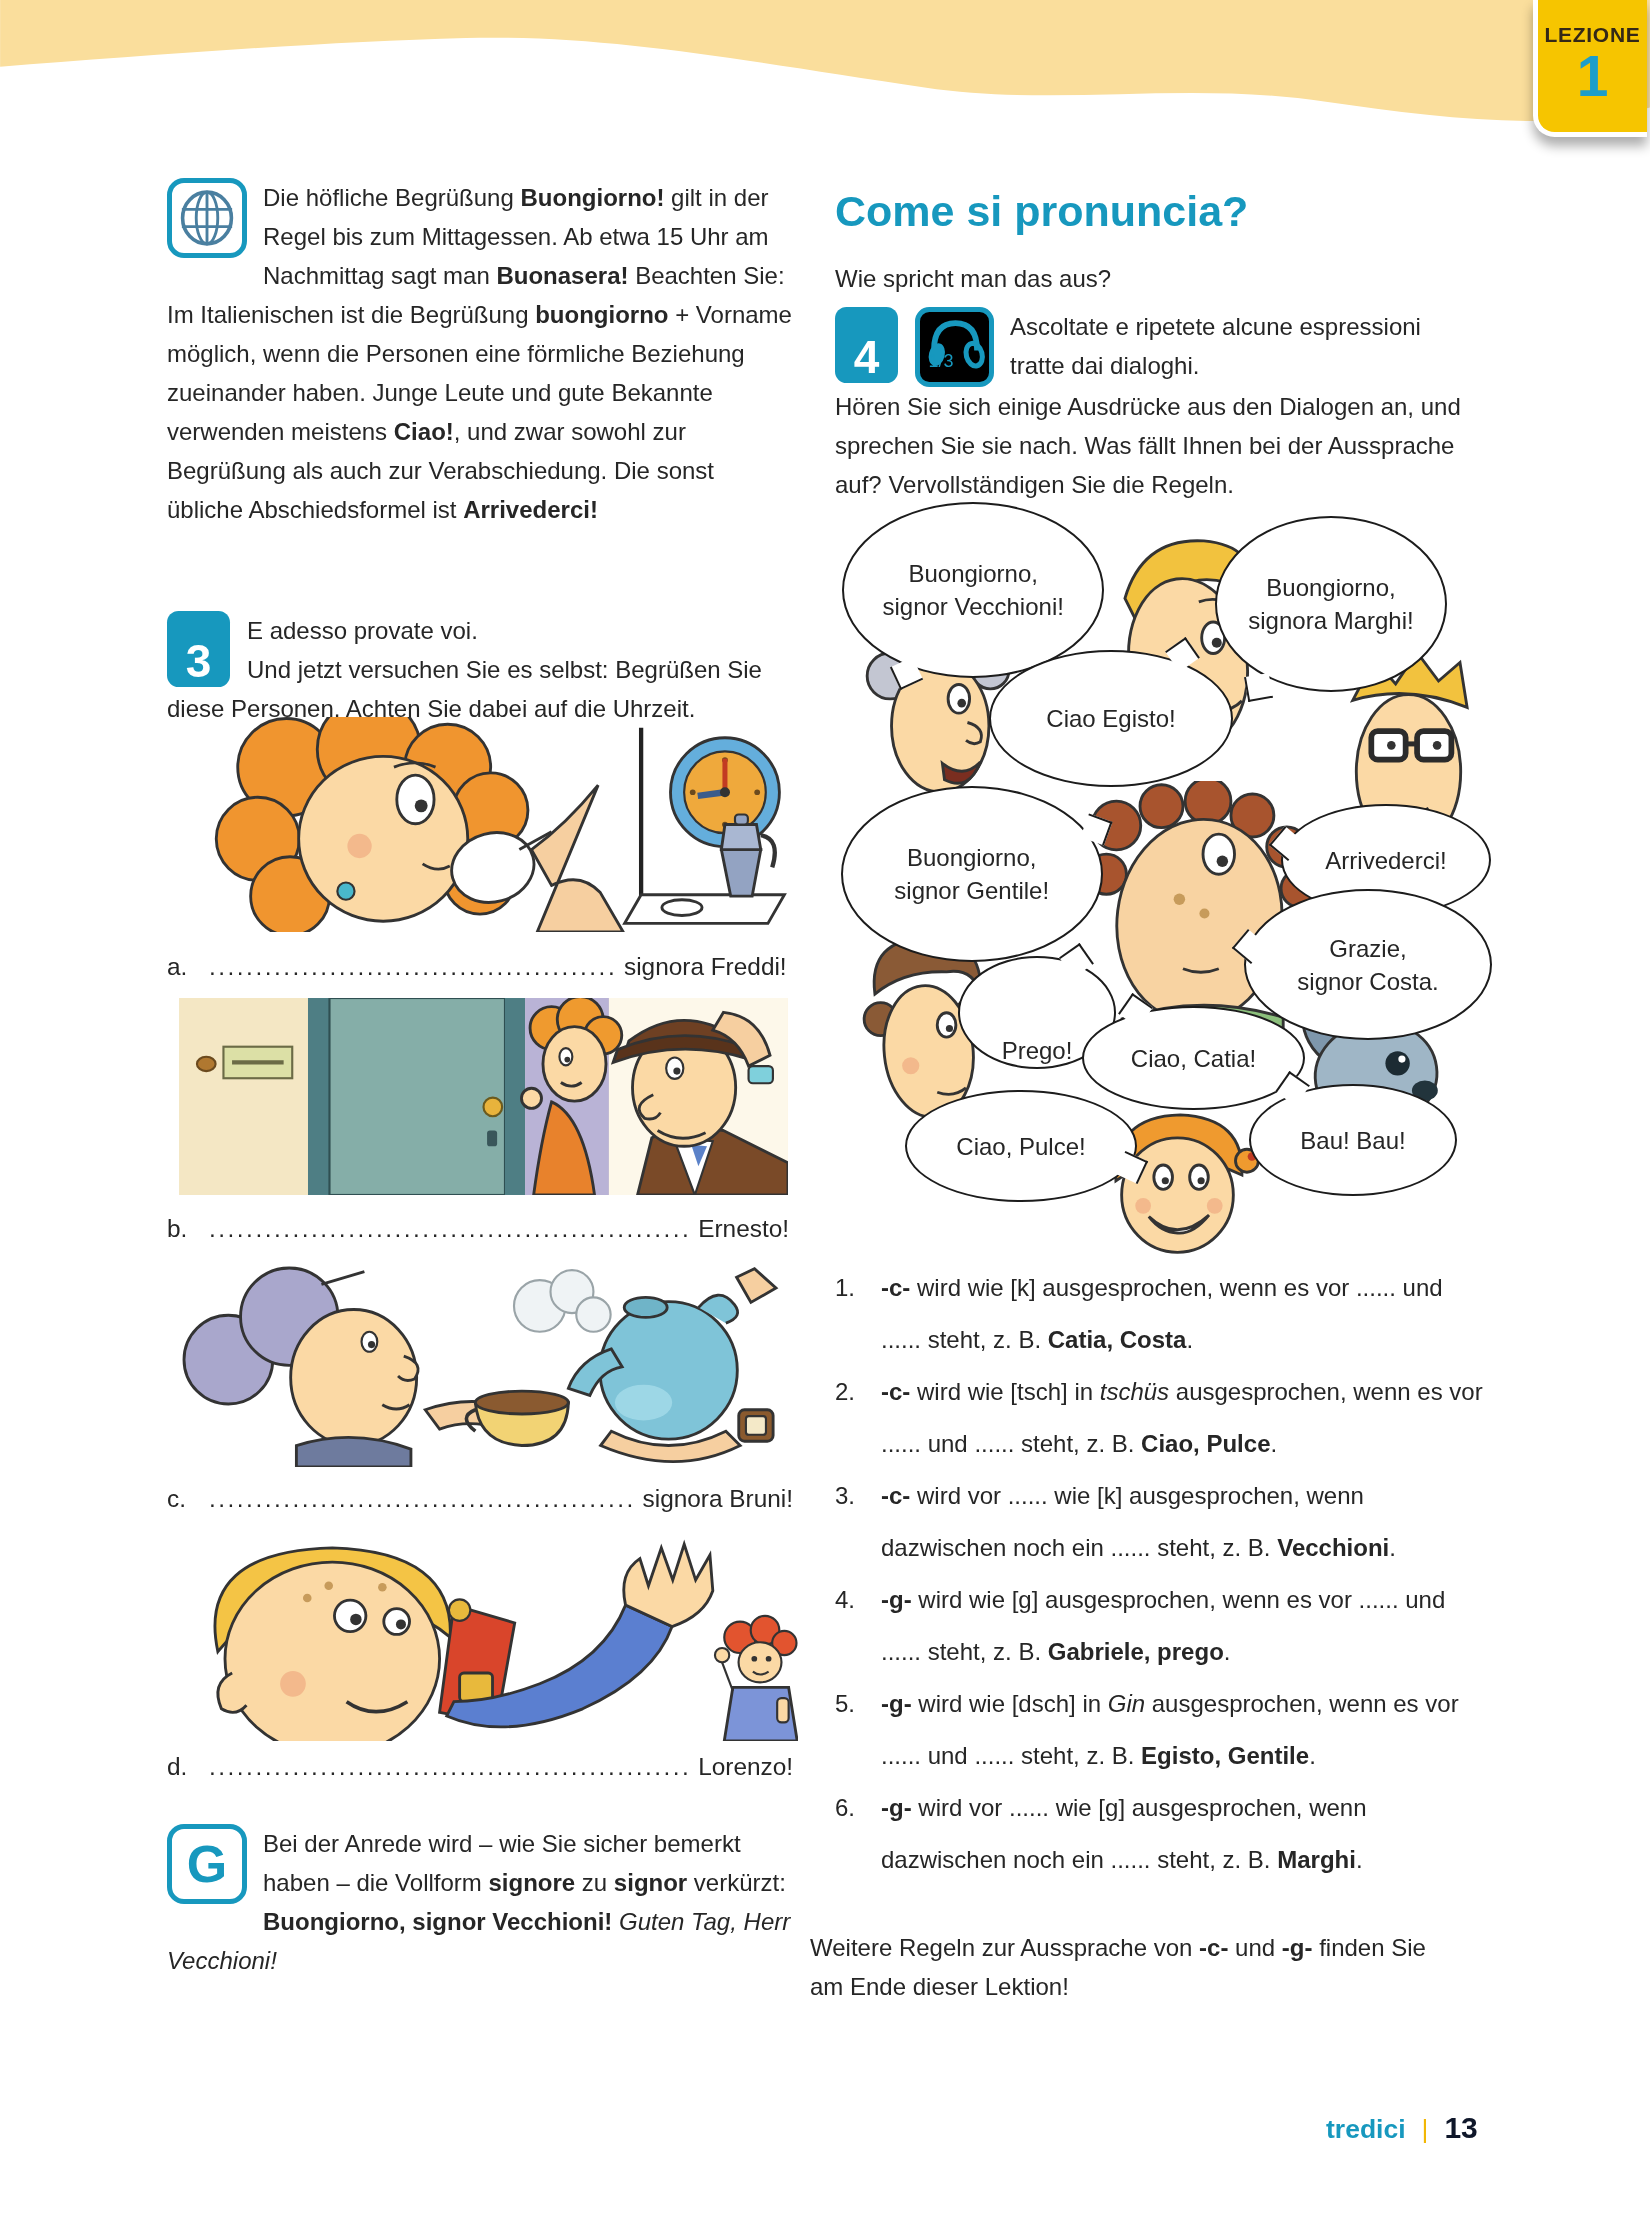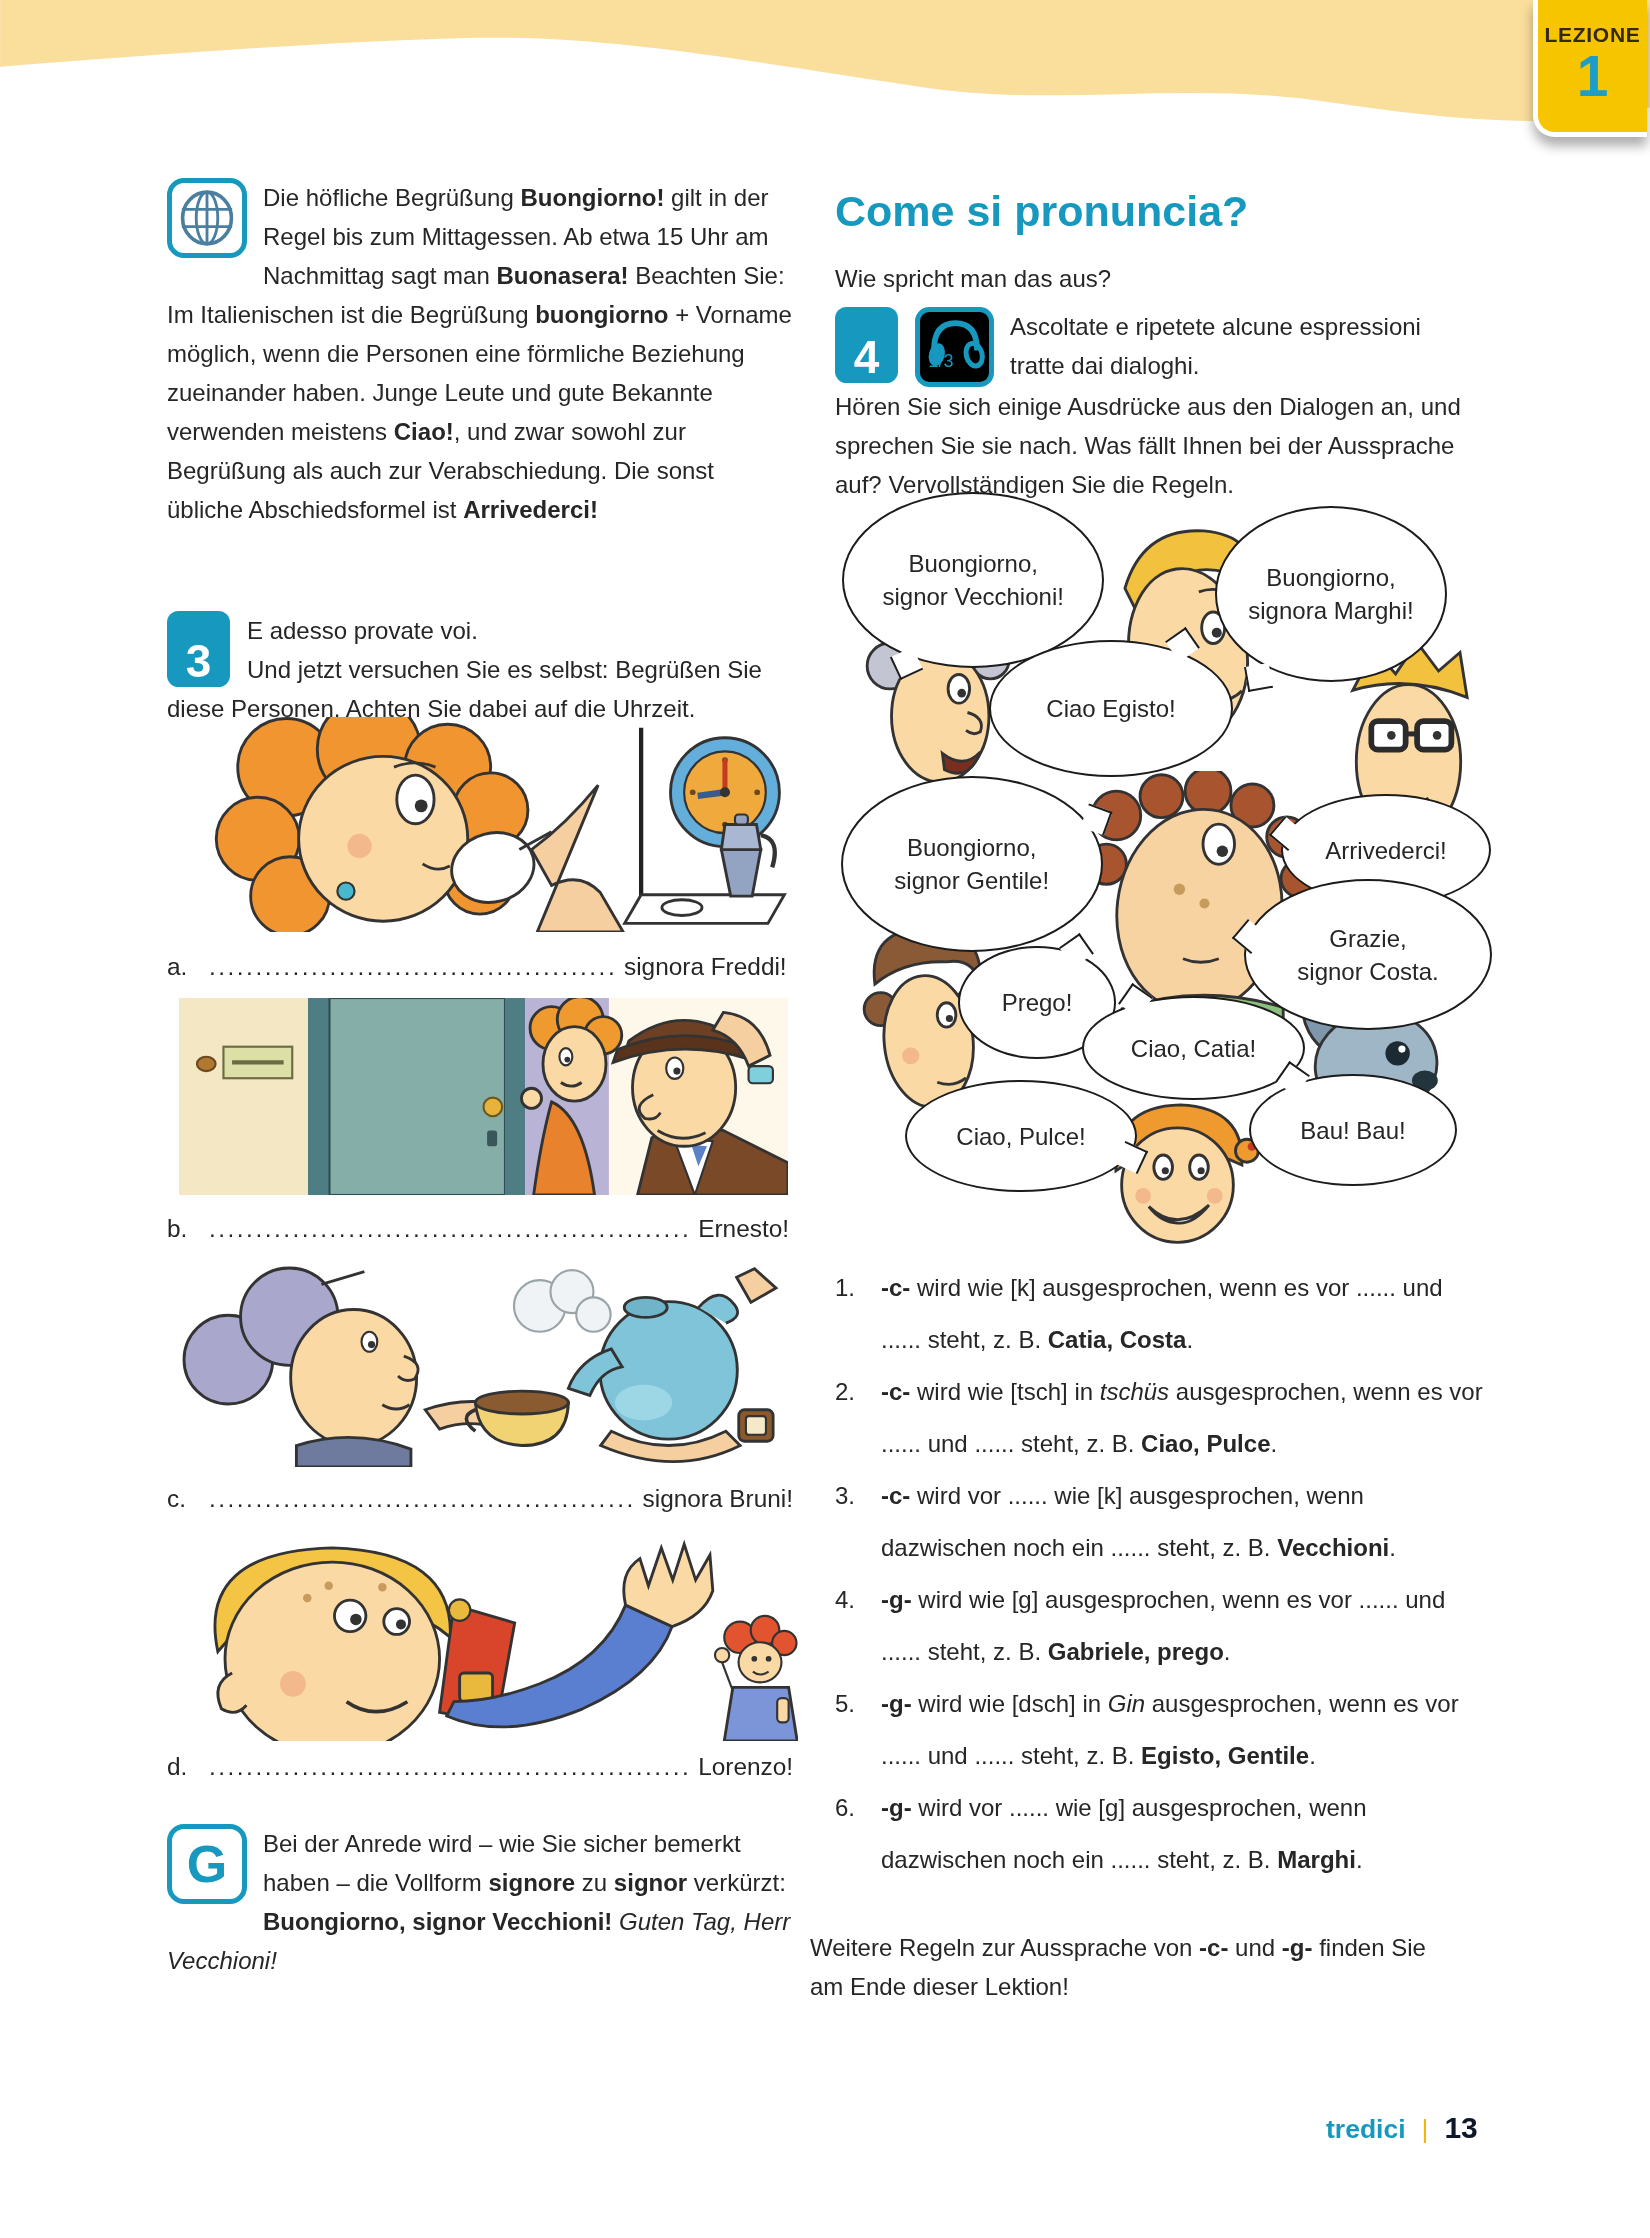--- a/index.html
+++ b/index.html
@@ -35,21 +35,21 @@
   .fill-line{position:absolute;width:645px;font-size:24.4px;white-space:nowrap;color:#262626;}
   .fill-line .lab{display:inline-block;width:42px;}
   .fill-line .dots{letter-spacing:2.5px;}
 
   
   .rules{position:absolute;left:835px;top:1262px;width:649px;font-size:24px;}
   .rule{position:relative;padding-left:46px;line-height:52px;}
   .rule .num{position:absolute;left:0;top:0;}
 
   
-  .scene{position:absolute;left:835px;top:486px;width:645px;height:763px;}
+  .scene{position:absolute;left:835px;top:496px;width:645px;height:763px;}
   .bubble{position:absolute;background:#fff;border:2.9px solid #1c1c1c;border-radius:50%;
      display:flex;flex-direction:column;align-items:center;justify-content:center;text-align:center;
      font-size:24px;line-height:33px;z-index:3;}
   .tail{position:absolute;width:23px;height:23px;background:#fff;z-index:2;}
 
   .footer{position:absolute;left:1326px;top:2111px;display:flex;align-items:baseline;gap:16px;}
   .f-word{color:#1798BE;font-weight:700;font-size:26.5px;}
   .f-sep{color:#F2B705;font-size:26.5px;}
   .f-num{color:#0f172a;font-weight:700;font-size:30px;}
 </style>
@@ -385,21 +385,21 @@
       <path d="M18,95 Q8,18 92,16 Q168,16 166,95 Q155,58 118,64 Q58,62 18,95 Z" fill="#8A5A36" stroke="#333" stroke-width="4"></path>
       <circle cx="26" cy="130" r="23" fill="#8A5A36" stroke="#333" stroke-width="4"></circle>
       <circle cx="152" cy="122" r="21" fill="#8A5A36" stroke="#333" stroke-width="4"></circle>
       <ellipse cx="93" cy="175" rx="62" ry="92" fill="#FBD9A5" stroke="#333" stroke-width="4" transform="rotate(-6 93 175)"></ellipse>
       <ellipse cx="118" cy="138" rx="13" ry="17" fill="#fff" stroke="#333" stroke-width="4"></ellipse>
       <circle cx="122" cy="143" r="5" fill="#333"></circle>
       <circle cx="68" cy="195" r="12" fill="#F3B98C"></circle>
       <path d="M105,232 Q128,240 145,226" fill="none" stroke="#333" stroke-width="4"></path>
     </svg>
 
-    <div class="bubble" style="left:123px;top:460px;width:154px;height:109px;">
+    <div class="bubble" style="left:123px;top:460px;width:154px;height:109px;justify-content:flex-end;">
       <div>Prego!</div>
       <div class="tail" style="right:25px;top:-10px;border-left:2.9px solid #1c1c1c;border-top:2.9px solid #1c1c1c;transform:rotate(55deg);"></div>
     </div>
 
     <div class="bubble" style="left:247px;top:510px;width:219px;height:100px;">
       <div>Ciao, Catia!</div>
       <div class="tail" style="left:39px;top:-10px;border-left:2.9px solid #1c1c1c;border-top:2.9px solid #1c1c1c;transform:rotate(35deg);"></div>
     </div>
 
     <svg class="abs" style="left:455px;top:487px;" width="165" height="165" viewBox="0 0 230 230">

